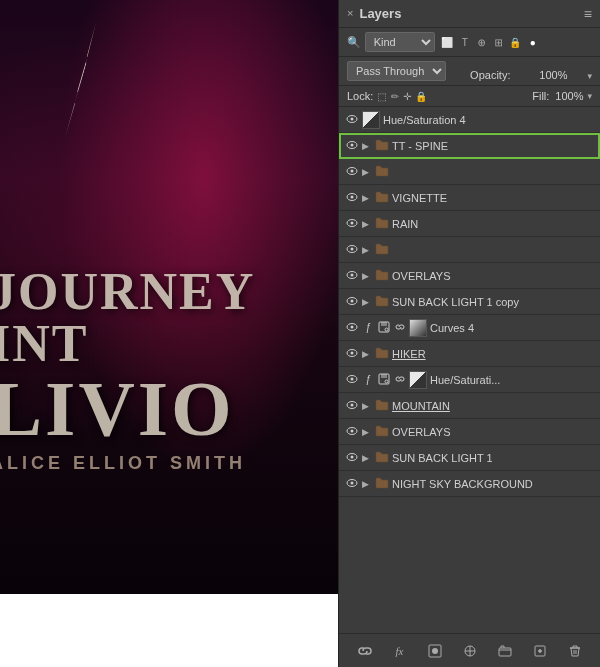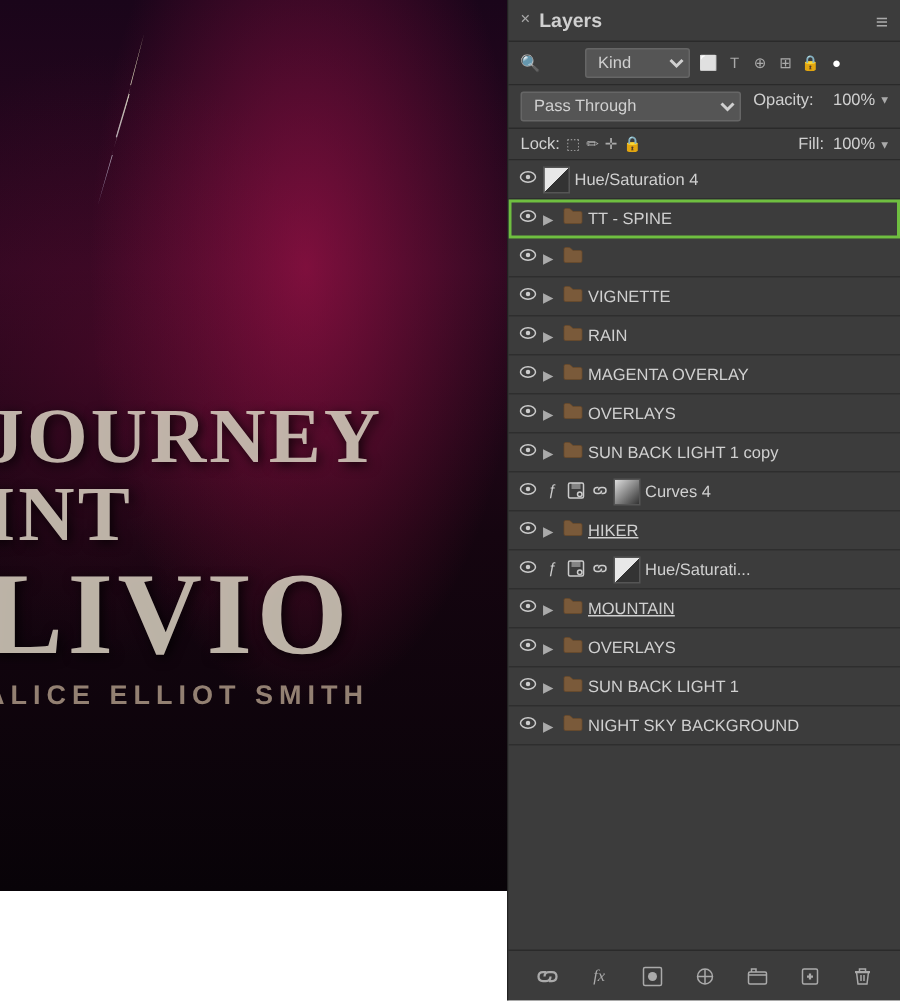--- a/index.html
+++ b/index.html
@@ -126,21 +126,20 @@
 
     .kind-select {
       background: #555;
       border: 1px solid #666;
       color: #d0d0d0;
       font-size: 11px;
       padding: 2px 4px;
       border-radius: 2px;
       width: 70px;
       height: 20px;
-      margin-left: 25px;
     }
 
     .kind-icons {
       display: flex;
       gap: 3px;
       margin-left: 2px;
       align-items: center;
     }
 
     .kind-icon {
@@ -154,23 +153,23 @@
       cursor: pointer;
     }
 
     .kind-icon.active {
       color: #fff;
     }
 
     
     .blend-row {
       display: flex;
-      align-items: flex-start;
+      align-items: flex-end;
       padding: 4px 8px;
-      gap: 4px;
+      gap: 20px;
       background: #3c3c3c;
       border-bottom: 1px solid #2a2a2a;
     }
 
     .blend-select {
       background: #555;
       border: 1px solid #666;
       color: #d0d0d0;
       font-size: 11px;
       padding: 2px 4px;
@@ -514,21 +513,20 @@
       </div>
       <div class="layer-item">
         <span class="layer-eye"><svg width="12" height="10" viewBox="0 0 12 10">
             <ellipse cx="6" cy="5" rx="5" ry="3.5" stroke="#ccc" stroke-width="1" fill="none"></ellipse>
             <circle cx="6" cy="5" r="1.5" fill="#ccc"></circle>
           </svg></span>
         <span class="layer-arrow">▶</span>
         <span class="layer-folder"><svg width="14" height="12" viewBox="0 0 14 12">
             <path d="M1 3 L1 10 Q1 11 2 11 L12 11 Q13 11 13 10 L13 4 Q13 3 12 3 L7 3 L5.5 1.5 Q5 1 4 1 L2 1 Q1 1 1 2 Z" fill="#7a5a3a" stroke="#6a4a2a" stroke-width="0.5"></path>
           </svg></span>
-        <span class="layer-name">MAGENTA OVERLAY</span>
       </div>
       <div class="layer-item">
         <span class="layer-eye"><svg width="12" height="10" viewBox="0 0 12 10">
             <ellipse cx="6" cy="5" rx="5" ry="3.5" stroke="#ccc" stroke-width="1" fill="none"></ellipse>
             <circle cx="6" cy="5" r="1.5" fill="#ccc"></circle>
           </svg></span>
         <span class="layer-arrow">▶</span>
         <span class="layer-folder"><svg width="14" height="12" viewBox="0 0 14 12">
             <path d="M1 3 L1 10 Q1 11 2 11 L12 11 Q13 11 13 10 L13 4 Q13 3 12 3 L7 3 L5.5 1.5 Q5 1 4 1 L2 1 Q1 1 1 2 Z" fill="#7a5a3a" stroke="#6a4a2a" stroke-width="0.5"></path>
           </svg></span>

